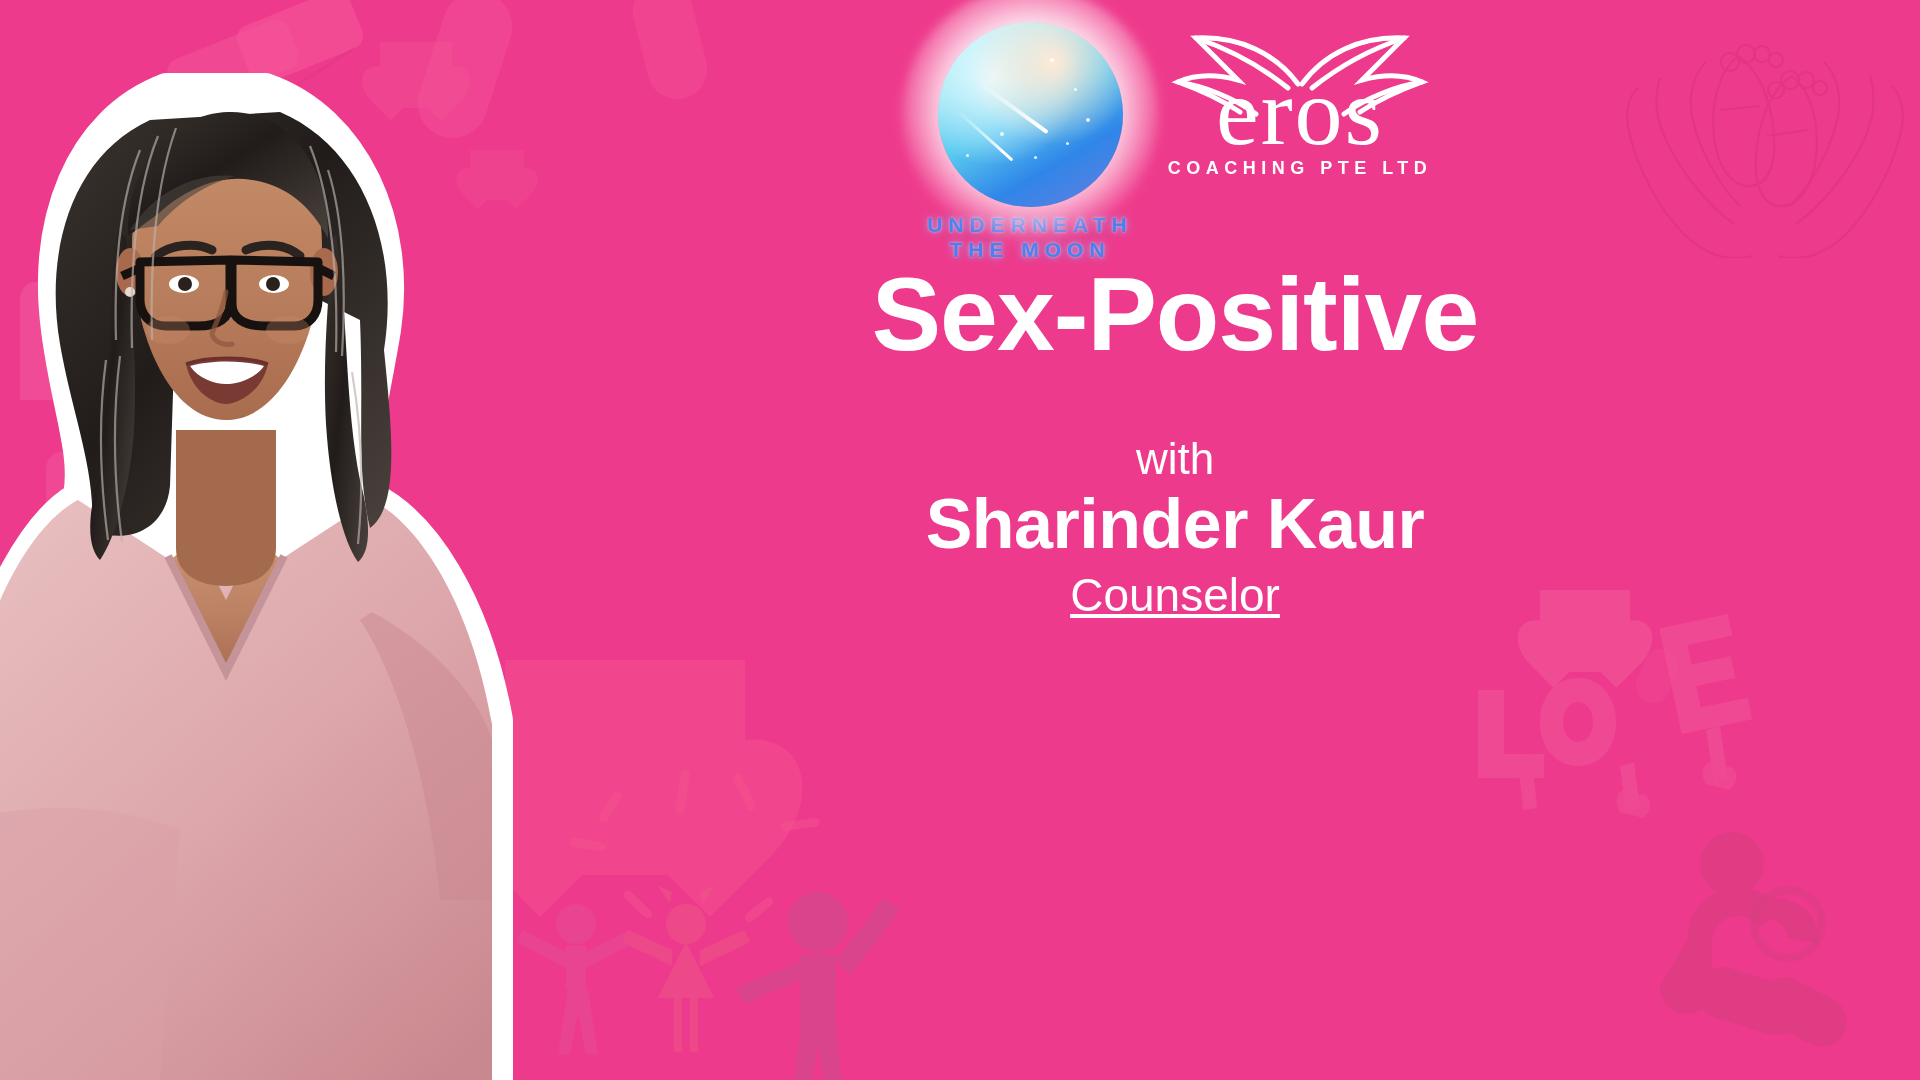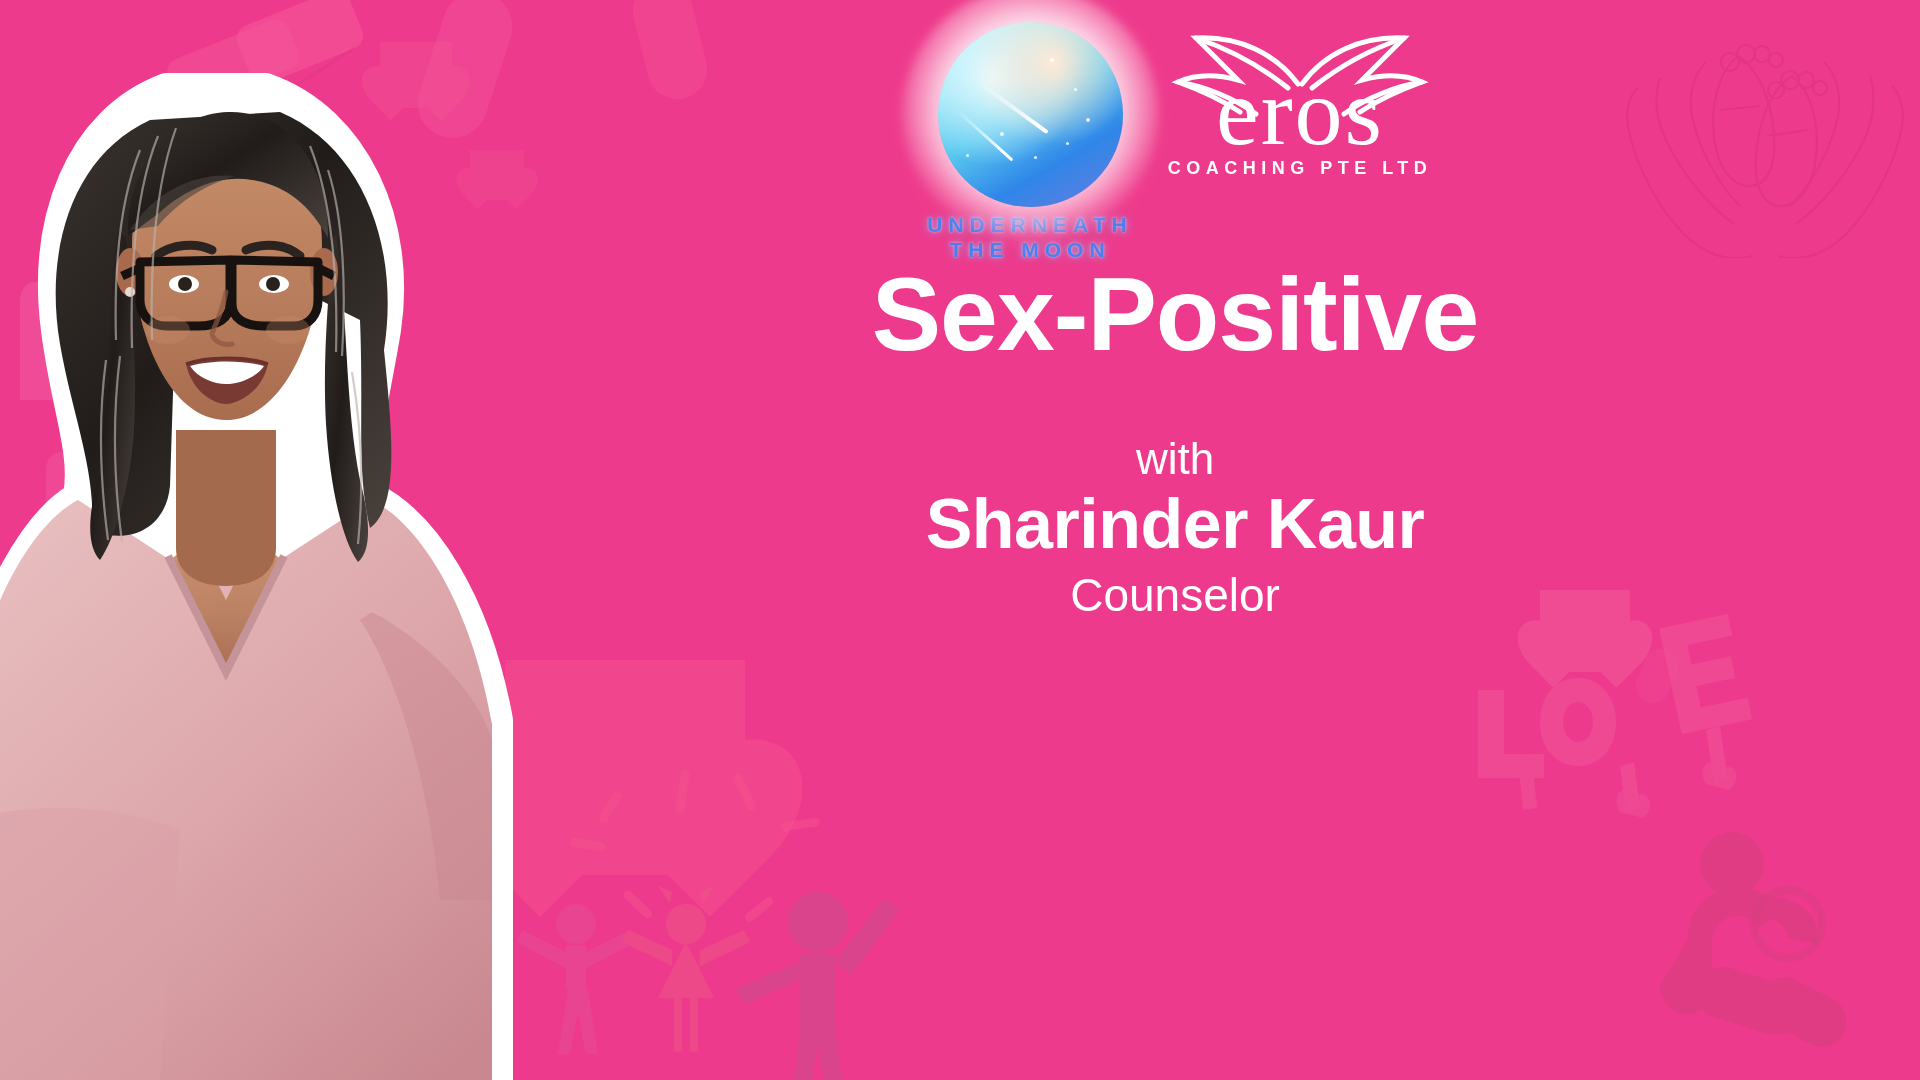--- a/index.html
+++ b/index.html
@@ -211,20 +211,21 @@
   }
   #speaker-name {
     font-size: 70px;
     font-weight: 800;
     letter-spacing: -0.5px;
   }
   #speaker-role {
     margin-top: 4px;
     font-size: 46px;
     font-weight: 400;
+    text-decoration: underline;
   }
 </style>
 </head>
 <body>
 
 <div id="poster">
 
   <div class="bg-layer">
 
     <div class="heart" id="heart-tl"></div>

